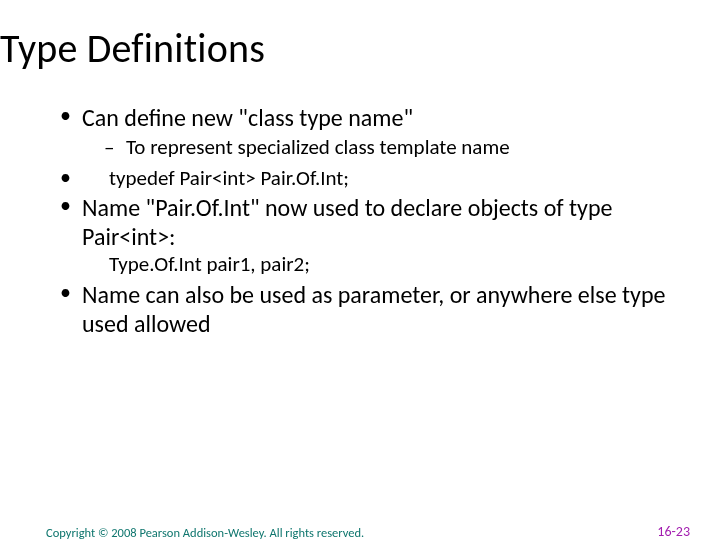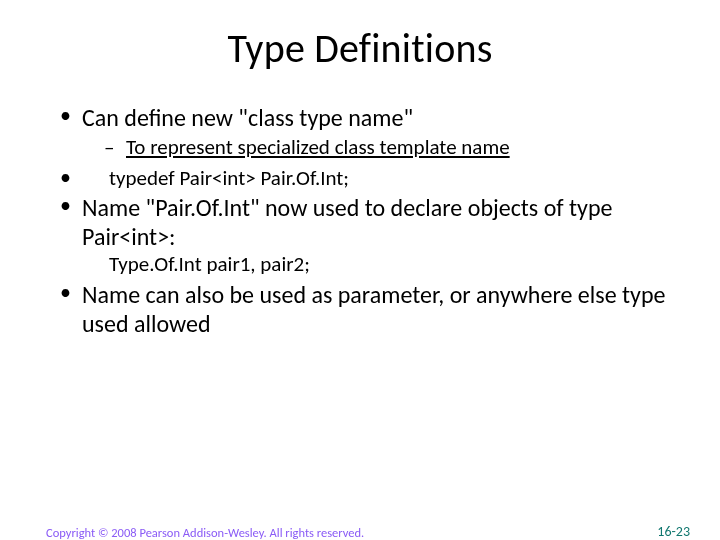--- a/index.html
+++ b/index.html
@@ -13,21 +13,21 @@
     overflow: hidden;
     position: relative;
   }
   .slide {
     width: 720px;
     height: 540px;
     position: relative;
     box-sizing: border-box;
   }
   .title {
-    text-align: center;
+    text-align: left;
     font-size: 40px;
     font-weight: 400;
     margin-top: 24px;
     margin-bottom: 30px;
     letter-spacing: 0.2px;
   }
   .content {
     margin-left: 56px;
     margin-right: 40px;
   }
@@ -47,21 +47,20 @@
     content: "•";
     position: absolute;
     left: 4px;
     top: 0;
     font-size: 22px;
   }
   ul.lvl2 {
     list-style: none;
     padding: 0;
     margin: 2px 0 4px 0;
-    text-decoration: underline;
   }
   ul.lvl2 > li {
     position: relative;
     padding-left: 26px;
     margin-left: 18px;
     font-size: 21px;
     line-height: 1.25;
   }
   ul.lvl2 > li::before {
     content: "–";
@@ -75,28 +74,28 @@
     margin-left: 27px;
     line-height: 1.25;
     margin-top: 0;
     margin-bottom: 2px;
   }
   .footer-left {
     position: absolute;
     left: 46px;
     bottom: 24px;
     font-size: 12.5px;
-    color: #8b5cf6;
+    color: #0f766e;
   }
   .footer-right {
     position: absolute;
     right: 30px;
     bottom: 24px;
     font-size: 14px;
-    color: #0f766e;
+    color: #a21caf;
   }
 </style>
 </head>
 <body>
 
 <div class="slide">
 
   <div class="title">Type Definitions</div>
 
   <div class="content">

